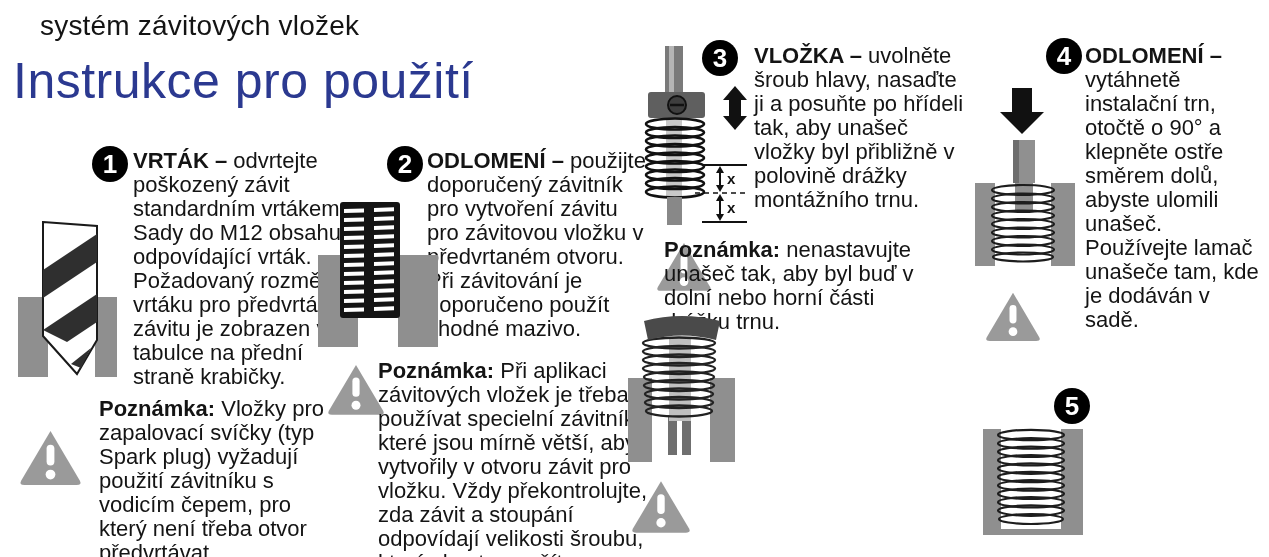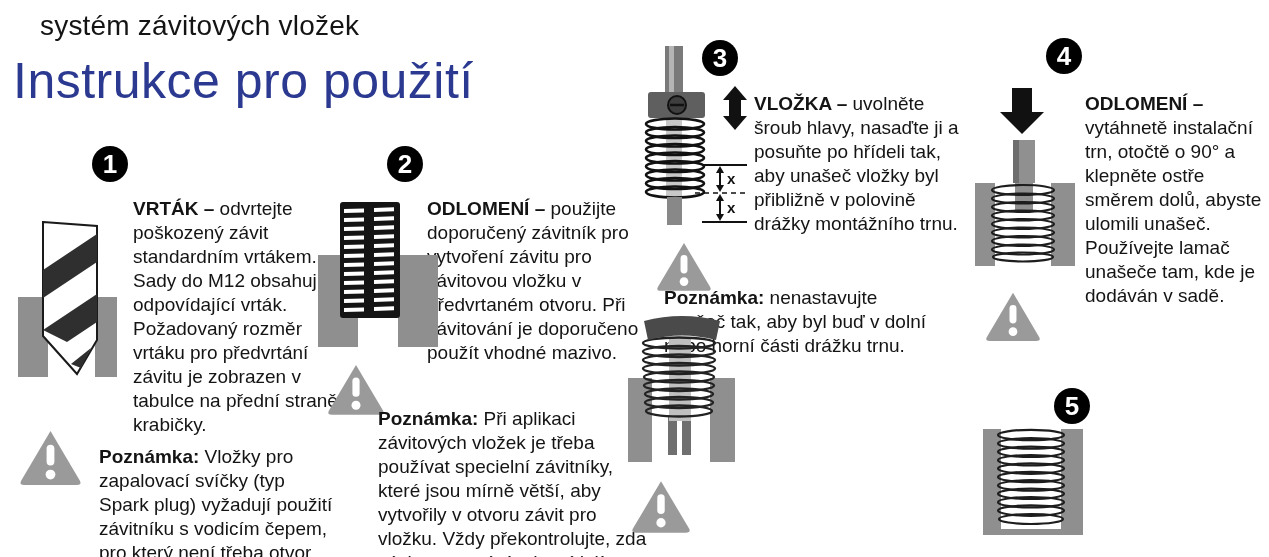--- a/index.html
+++ b/index.html
@@ -1,21 +1,21 @@
 <!DOCTYPE html>
 <html style="--accent: #2b3990;"><head>
 <meta charset="utf-8">
 <style>
   html,body{margin:0;padding:0;background:#fff;}
   .page{position:relative;width:1269px;height:557px;background:#ffffff;overflow:hidden;
         font-family:"Liberation Sans",sans-serif;color:#141414;}
   .abs{position:absolute;}
   .subtitle{font-size:28px;letter-spacing:0.2px;}
   .title{font-size:50px;color:var(--accent,#2b3990);letter-spacing:0.5px;}
-  .step-text{font-size:19px;line-height:24px;margin-top:48px;}
+  .step-text{font-size:22px;line-height:24px;}
   .step-text b{font-weight:bold;}
   .badge{width:36px;height:36px;border-radius:50%;background:#000;color:#fff;
          display:flex;align-items:center;justify-content:center;
          font-size:26px;font-weight:bold;}
   svg{display:block;}
   .dimx{font-family:"Liberation Sans",sans-serif;font-weight:bold;font-size:15px;fill:#111;}
 </style>
 </head>
 <body>
 

